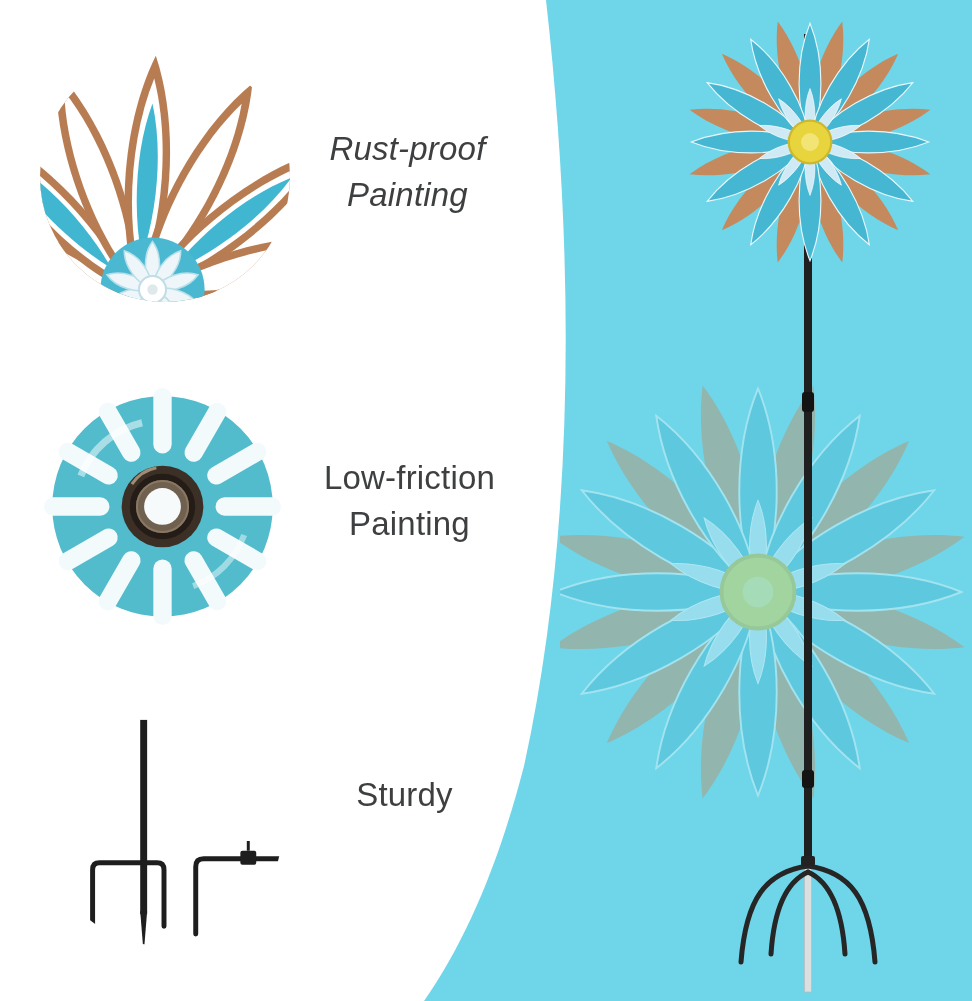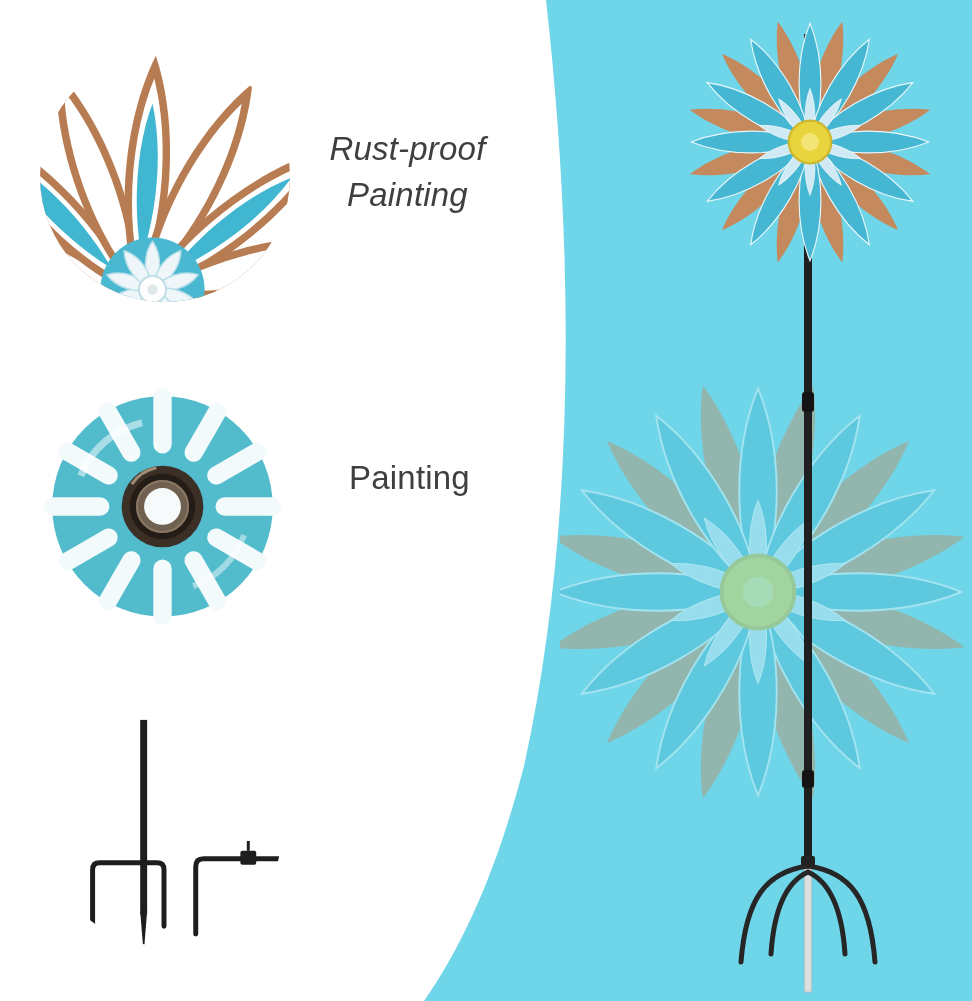--- a/index.html
+++ b/index.html
@@ -155,34 +155,36 @@
         <circle r="40" fill="#3c2f26"></circle>
         <circle r="32" fill="#241c16"></circle>
         <circle r="26" fill="#70604f"></circle>
         <circle r="25" fill="none" stroke="#8a7763" stroke-width="2"></circle>
         <circle r="18" fill="#f6fafb"></circle>
         <path d="M-30,-22 A38,38 0 0 1 -6,-38" fill="none" stroke="#a08b74" stroke-width="3"></path>
       </g>
     </svg>
   </div>
   <div class="feature-label" id="label-bearing">
+    <div>Low-friction</div>
     <div>Painting</div>
   </div>
 
   <div class="feature-circle" id="circle-stake">
     <svg viewBox="0 0 240 240">
       <rect x="96" y="12" width="7" height="196" fill="#1e1e1e"></rect>
       <polygon points="96,205 103,205 99.5,248" fill="#1e1e1e"></polygon>
       <path d="M48,224 L48,163 Q48,156 55,156 L113,156 Q120,156 120,163 L120,220" fill="none" stroke="#1e1e1e" stroke-width="5" stroke-linecap="round"></path>
       <path d="M152,228 L152,160 Q152,152 160,152 L244,152 Q252,152 252,160 L252,232" fill="none" stroke="#1e1e1e" stroke-width="5" stroke-linecap="round"></path>
       <rect x="197" y="144" width="16" height="14" rx="2" fill="#1e1e1e"></rect>
       <line x1="205" y1="134" x2="205" y2="144" stroke="#1e1e1e" stroke-width="3"></line>
     </svg>
   </div>
   <div class="feature-label" id="label-stake">
+    <div>Sturdy</div>
   </div>
 
   <svg class="product-svg" viewBox="0 0 412 1001">
 
     <g opacity="0.42">
       <use href="#spinner-proto" transform="translate(198,592) scale(1.92)"></use>
     </g>
 
     <g>
       <rect x="244" y="34" width="8" height="828" fill="#1f1f1f"></rect>

